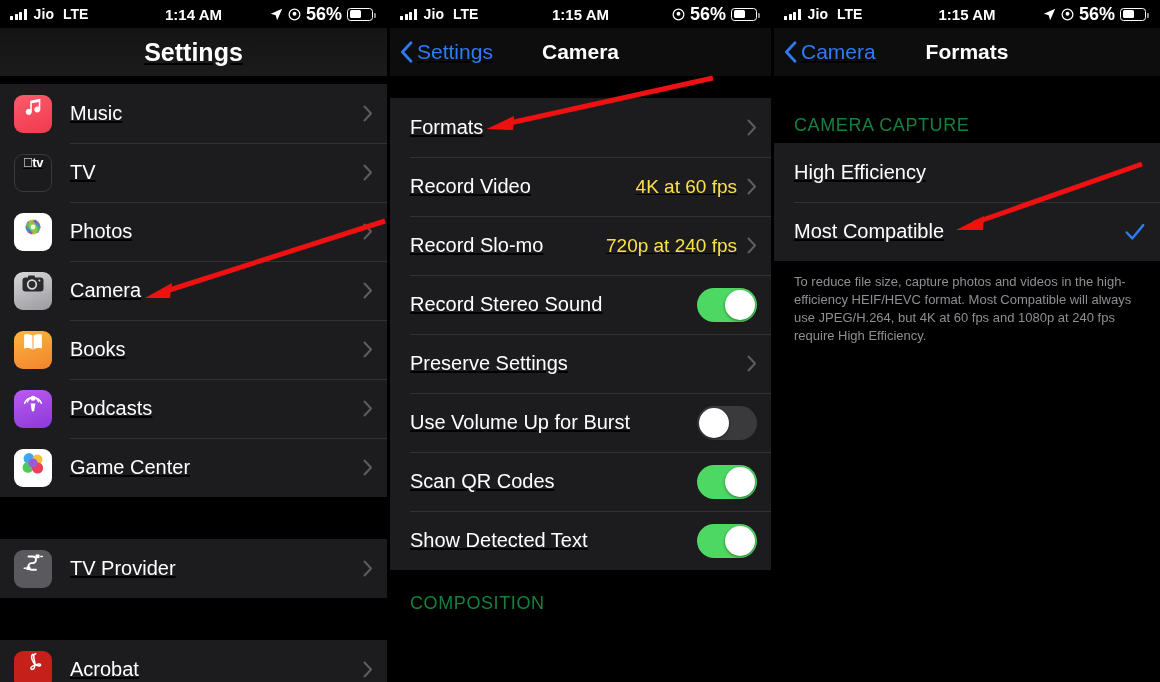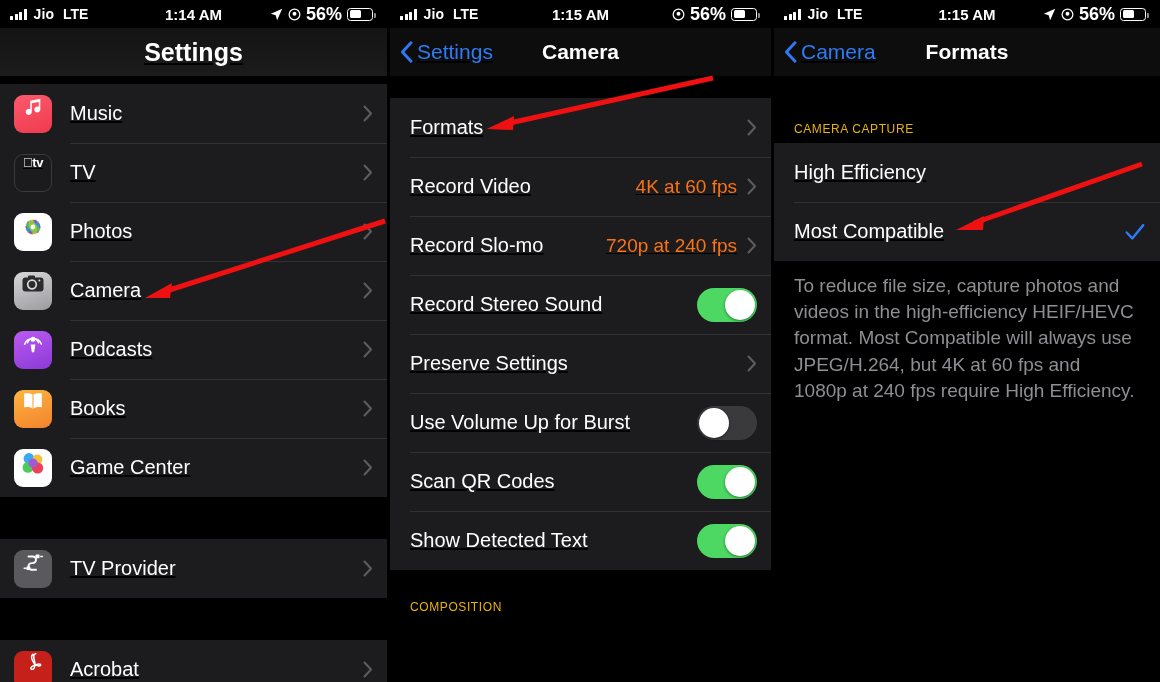--- a/index.html
+++ b/index.html
@@ -80,21 +80,21 @@
     height: 1px; background: #323236;
   }
   .row.noicon + .row.noicon::before { left: 20px; }
   .row.noicon { padding-left: 20px; }
   .appicon {
     width: 38px; height: 38px; border-radius: 9px; flex: none;
     margin-right: 18px; position: relative; overflow: hidden;
     display: flex; align-items: flex-start; justify-content: center;
   }
   .label { color: #fff; font-size: 20px; flex: 1; white-space: nowrap; }
-  .value { color: #f97316; font-size: 19px; margin-right: 10px; }
+  .value { color: #fde047; font-size: 19px; margin-right: 10px; }
   .chev {
     width: 10px; height: 17px; flex: none; display:block;
   }
   .check { width: 22px; height: 22px; display: block; }
 
   
   .toggle {
     width: 60px; height: 34px; border-radius: 17px; flex: none;
     position: relative; transition: none;
   }
@@ -102,25 +102,25 @@
   .toggle.off { background: #3a3a3c; }
   .knob {
     position: absolute; top: 2px; width: 30px; height: 30px;
     border-radius: 50%; background: #fff;
     box-shadow: 0 1px 3px rgba(0,0,0,.45);
   }
   .toggle.on .knob { right: 2px; }
   .toggle.off .knob { left: 2px; }
 
   .section-header {
-    color: #eab308; font-size: 12px; letter-spacing: .6px;
+    color: #15803d; font-size: 18px; letter-spacing: .6px;
     padding: 0 0 7px 20px; background: #000; display: flex; align-items: flex-end; text-align: center;
   }
   .footer-note {
-    color: #8e8e93; font-size: 19px; line-height: 1.38;
+    color: #8e8e93; font-size: 13px; line-height: 1.38;
     padding: 12px 22px 0 20px; background: #000;
   }
 
   
   .arrow-layer {
     position: absolute; inset: 0; pointer-events: none; z-index: 30;
   }
   .arrow-layer svg { width: 100%; height: 100%; display: block; }
 
   
@@ -224,41 +224,41 @@
             <circle cx="11" cy="12.5" r="4.3" fill="none" stroke="#d9d9dc" stroke-width="1.7"></circle>
             <circle cx="18.4" cy="8.6" r="1" fill="#d9d9dc"></circle>
           </svg>
         </span>
         <span class="label">Camera</span>
         <svg class="chev" viewBox="0 0 10 17">
             <path d="M1.5 1.5 8 8.5 1.5 15.5" fill="none" stroke="#5b5b60" stroke-width="2.1" stroke-linecap="round" stroke-linejoin="round"></path>
           </svg>
       </div>
       <div class="row">
+        <span class="appicon ic-books">
+          <svg width="24" height="22" viewBox="0 0 26 22">
+              <path d="M13 4.6C10.6 2.3 6.8 2.1 3.4 3v15c3.4-.9 7.2-.7 9.6 1.6 2.4-2.3 6.2-2.5 9.6-1.6V3c-3.4-.9-7.2-.7-9.6 1.6z" fill="#fff"></path>
+              <path d="M13 4.6v15" stroke="#f2a03a" stroke-width="1.1"></path>
+            </svg>
+        </span>
+        <span class="label">Books</span>
+        <svg class="chev" viewBox="0 0 10 17">
+            <path d="M1.5 1.5 8 8.5 1.5 15.5" fill="none" stroke="#5b5b60" stroke-width="2.1" stroke-linecap="round" stroke-linejoin="round"></path>
+          </svg>
+      </div>
+      <div class="row">
         <span class="appicon ic-podcasts">
           <svg width="24" height="24" viewBox="0 0 24 24">
             <circle cx="12" cy="8.2" r="2.5" fill="#fff"></circle>
             <path d="M9.6 13.4h4.8l-1.1 7.1a1.4 1.4 0 0 1-2.6 0z" fill="#fff"></path>
             <path d="M6.4 11.7a6 6 0 0 1 11.2 0" fill="none" stroke="#fff" stroke-width="1.5" stroke-linecap="round"></path>
             <path d="M3.6 13.3a9 9 0 0 1 16.8 0" fill="none" stroke="#fff" stroke-width="1.5" stroke-linecap="round"></path>
           </svg>
         </span>
         <span class="label">Podcasts</span>
-        <svg class="chev" viewBox="0 0 10 17">
-            <path d="M1.5 1.5 8 8.5 1.5 15.5" fill="none" stroke="#5b5b60" stroke-width="2.1" stroke-linecap="round" stroke-linejoin="round"></path>
-          </svg>
-      </div>
-      <div class="row">
-        <span class="appicon ic-books">
-          <svg width="24" height="22" viewBox="0 0 26 22">
-              <path d="M13 4.6C10.6 2.3 6.8 2.1 3.4 3v15c3.4-.9 7.2-.7 9.6 1.6 2.4-2.3 6.2-2.5 9.6-1.6V3c-3.4-.9-7.2-.7-9.6 1.6z" fill="#fff"></path>
-              <path d="M13 4.6v15" stroke="#f2a03a" stroke-width="1.1"></path>
-            </svg>
-        </span>
-        <span class="label">Books</span>
         <svg class="chev" viewBox="0 0 10 17">
             <path d="M1.5 1.5 8 8.5 1.5 15.5" fill="none" stroke="#5b5b60" stroke-width="2.1" stroke-linecap="round" stroke-linejoin="round"></path>
           </svg>
       </div>
       <div class="row">
         <span class="appicon ic-gamecenter">
           <svg width="28" height="28" viewBox="0 0 28 28">
             <circle cx="10" cy="9.5" r="5.4" fill="#3aa8f0"></circle>
             <circle cx="18.4" cy="10.6" r="5" fill="#f3c03a"></circle>
             <circle cx="9" cy="18.4" r="5.4" fill="#4fc85e"></circle>

